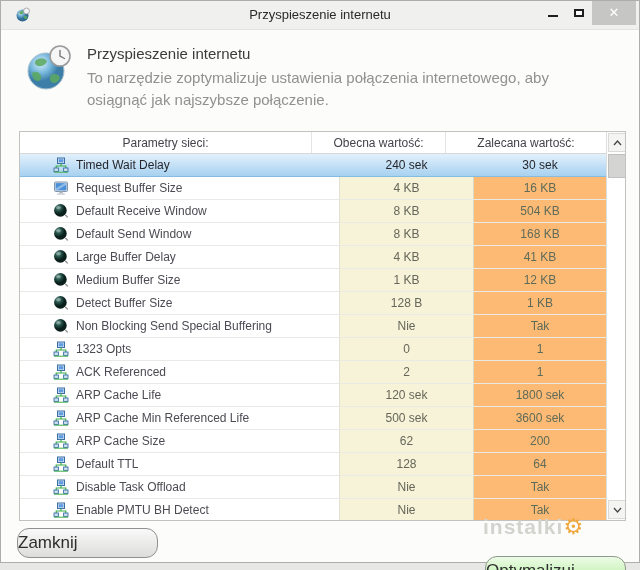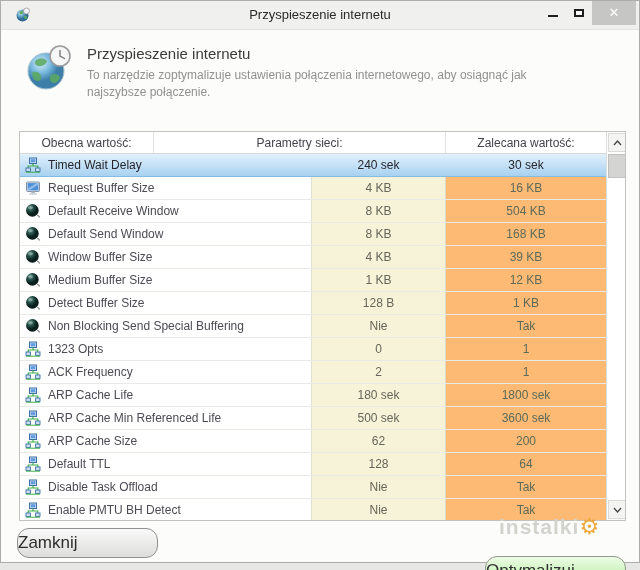--- a/index.html
+++ b/index.html
@@ -30,41 +30,41 @@
   .ctrl-max .box{width:10px;height:8px;border:2px solid #1f1f1f;box-sizing:border-box;background:#fff;}
   .ctrl-close{
     width:44px;height:24px;background:#c6c6c4;color:#ffffff;
     font-size:13px;line-height:24px;text-align:center;
   }
   
   .header{position:absolute;top:40px;left:22px;right:20px;display:flex;}
   .header-icon{width:52px;height:54px;flex:none;}
   .header-text{margin-left:12px;padding-top:4px;}
   .header-title{font-size:15px;color:#3b3b3b;margin:0 0 5px 0;}
-  .header-desc{font-size:12px;color:#919191;line-height:1.45;max-width:470px;margin:0;}
+  .header-desc{font-size:15px;color:#919191;line-height:1.45;max-width:470px;margin:0;}
   
   .table{
     position:absolute;left:18px;top:130px;width:607px;height:390px;
     box-sizing:border-box;border:1px solid #c2c2c0;background:#ffffff;
     display:flex;overflow:hidden;
   }
   .table-main{width:586px;flex:none;display:flex;flex-direction:column;}
   .thead{display:flex;height:21px;flex:none;border-bottom:1px solid #d7d7d5;background:#fff;}
   .th{
     box-sizing:border-box;font-size:12px;color:#43434b;
     display:flex;align-items:center;justify-content:center;
     border-right:1px solid #e4e4e2;
   }
   .th-name{width:292px;}
   .th-current{width:134px;}
   .th-recommended{flex:1;border-right:none;}
   .tbody{flex:1;}
   .row{
     display:flex;height:23px;box-sizing:border-box;
-    border-bottom:1px solid #e9e9e5;background:#fff;
+    border-bottom:1px solid #e9e9e5;background:#fff;padding-left:28px;
   }
   .cell{box-sizing:border-box;display:flex;align-items:center;font-size:12px;}
   .cell-name{
     width:292px;padding-left:5px;gap:7px;color:#4b4b53;
     border-right:1px solid #e2e0d2;
   }
   .icon-slot{width:16px;height:16px;flex:none;display:flex;align-items:center;justify-content:center;}
   .cell-current{
     width:134px;justify-content:center;color:#66665a;
     background:#f7f3d8;border-right:1px solid #ded9c2;
@@ -95,21 +95,21 @@
   
   .btn{
     position:absolute;height:30px;width:141px;box-sizing:border-box;
     font-size:17px;color:#2e2e2e;text-align:left;line-height:28px;
     border:1px solid #909090;border-radius:12px;cursor:default;
     font-family:"Liberation Sans","DejaVu Sans",sans-serif;
   }
   .btn-close{left:16px;top:527px;background:linear-gradient(#f9f9f9,#dddddb);}
   .btn-optimize{left:484px;top:527px;background:linear-gradient(#edfbe5,#b2eda0);border-color:#8f9a8c;margin-top:28px;}
   .watermark{
-    position:absolute;left:498px;top:513px;z-index:0;
+    position:absolute;left:482px;top:513px;z-index:0;
     font-size:21px;font-weight:bold;color:#d3d3ce;letter-spacing:1px;text-align:center;
   }
   .watermark .gear{color:#f0a83c;font-weight:normal;font-size:22px;}
   .btn{z-index:1;}
 </style>
 </head>
 <body>
 
 <div class="window">
 
@@ -158,22 +158,22 @@
     </span>
     <div class="header-text">
       <p class="header-title">Przyspieszenie internetu</p>
       <p class="header-desc">To narzędzie zoptymalizuje ustawienia połączenia internetowego, aby osiągnąć jak najszybsze połączenie.</p>
     </div>
   </div>
 
   <div class="table">
     <div class="table-main">
       <div class="thead">
+        <div class="th th-name">Parametry sieci:</div>
         <div class="th th-current">Obecna wartość:</div>
-        <div class="th th-name">Parametry sieci:</div>
         <div class="th th-recommended">Zalecana wartość:</div>
       </div>
       <div class="tbody">
   <div class="row selected">
     <div class="cell cell-name">
       <span class="icon-slot">
                 <svg width="16" height="16" viewBox="0 0 16 16">
                   <rect x="4.5" y="1" width="7" height="5.5" fill="#cfe0f2" stroke="#3a6ea5" stroke-width="1"></rect>
                   <rect x="5.7" y="2.2" width="4.6" height="3.1" fill="#5f9be0"></rect>
                   <path d="M8 6.5 L8 9 M3.2 12 L3.2 9 L12.8 9 L12.8 12" stroke="#3fae49" stroke-width="1.2" fill="none"></path>
@@ -258,24 +258,24 @@
                       <stop offset="0%" stop-color="#6e9a8e"></stop>
                       <stop offset="55%" stop-color="#214d46"></stop>
                       <stop offset="100%" stop-color="#0b1f1c"></stop>
                     </radialGradient>
                   </defs>
                   <circle cx="7.4" cy="7.4" r="6.3" fill="url(#gd)"></circle>
                   <ellipse cx="5.4" cy="4.6" rx="2.6" ry="1.7" fill="#ffffff" opacity="0.25"></ellipse>
                   <path d="M12.2 12.2 Q14 13 14.6 14.6" stroke="#8c8c8c" stroke-width="1.4" fill="none"></path>
                 </svg>
               </span>
-      <span class="label">Window Buffer Size</span>
+      <span class="label">Large Buffer Delay</span>
     </div>
     <div class="cell cell-current">4 KB</div>
-    <div class="cell cell-recommended">39 KB</div>
+    <div class="cell cell-recommended">41 KB</div>
   </div>
 
   <div class="row">
     <div class="cell cell-name">
       <span class="icon-slot">
                 <svg width="16" height="16" viewBox="0 0 16 16">
                   <defs>
                     <radialGradient id="gd" cx="34%" cy="28%">
                       <stop offset="0%" stop-color="#6e9a8e"></stop>
                       <stop offset="55%" stop-color="#214d46"></stop>
@@ -360,41 +360,41 @@
       <span class="icon-slot">
                 <svg width="16" height="16" viewBox="0 0 16 16">
                   <rect x="4.5" y="1" width="7" height="5.5" fill="#cfe0f2" stroke="#3a6ea5" stroke-width="1"></rect>
                   <rect x="5.7" y="2.2" width="4.6" height="3.1" fill="#5f9be0"></rect>
                   <path d="M8 6.5 L8 9 M3.2 12 L3.2 9 L12.8 9 L12.8 12" stroke="#3fae49" stroke-width="1.2" fill="none"></path>
                   <rect x="1" y="11" width="4.4" height="3.4" fill="#cfe0f2" stroke="#3a6ea5" stroke-width="0.9"></rect>
                   <rect x="10.6" y="11" width="4.4" height="3.4" fill="#cfe0f2" stroke="#3a6ea5" stroke-width="0.9"></rect>
                   <path d="M1 15.2 L15 15.2" stroke="#3fae49" stroke-width="1"></path>
                 </svg>
               </span>
-      <span class="label">ACK Frequency</span>
+      <span class="label">ACK Referenced</span>
     </div>
     <div class="cell cell-current">2</div>
     <div class="cell cell-recommended">1</div>
   </div>
 
   <div class="row">
     <div class="cell cell-name">
       <span class="icon-slot">
                 <svg width="16" height="16" viewBox="0 0 16 16">
                   <rect x="4.5" y="1" width="7" height="5.5" fill="#cfe0f2" stroke="#3a6ea5" stroke-width="1"></rect>
                   <rect x="5.7" y="2.2" width="4.6" height="3.1" fill="#5f9be0"></rect>
                   <path d="M8 6.5 L8 9 M3.2 12 L3.2 9 L12.8 9 L12.8 12" stroke="#3fae49" stroke-width="1.2" fill="none"></path>
                   <rect x="1" y="11" width="4.4" height="3.4" fill="#cfe0f2" stroke="#3a6ea5" stroke-width="0.9"></rect>
                   <rect x="10.6" y="11" width="4.4" height="3.4" fill="#cfe0f2" stroke="#3a6ea5" stroke-width="0.9"></rect>
                   <path d="M1 15.2 L15 15.2" stroke="#3fae49" stroke-width="1"></path>
                 </svg>
               </span>
       <span class="label">ARP Cache Life</span>
     </div>
-    <div class="cell cell-current">180 sek</div>
+    <div class="cell cell-current">120 sek</div>
     <div class="cell cell-recommended">1800 sek</div>
   </div>
 
   <div class="row">
     <div class="cell cell-name">
       <span class="icon-slot">
                 <svg width="16" height="16" viewBox="0 0 16 16">
                   <rect x="4.5" y="1" width="7" height="5.5" fill="#cfe0f2" stroke="#3a6ea5" stroke-width="1"></rect>
                   <rect x="5.7" y="2.2" width="4.6" height="3.1" fill="#5f9be0"></rect>
                   <path d="M8 6.5 L8 9 M3.2 12 L3.2 9 L12.8 9 L12.8 12" stroke="#3fae49" stroke-width="1.2" fill="none"></path>

